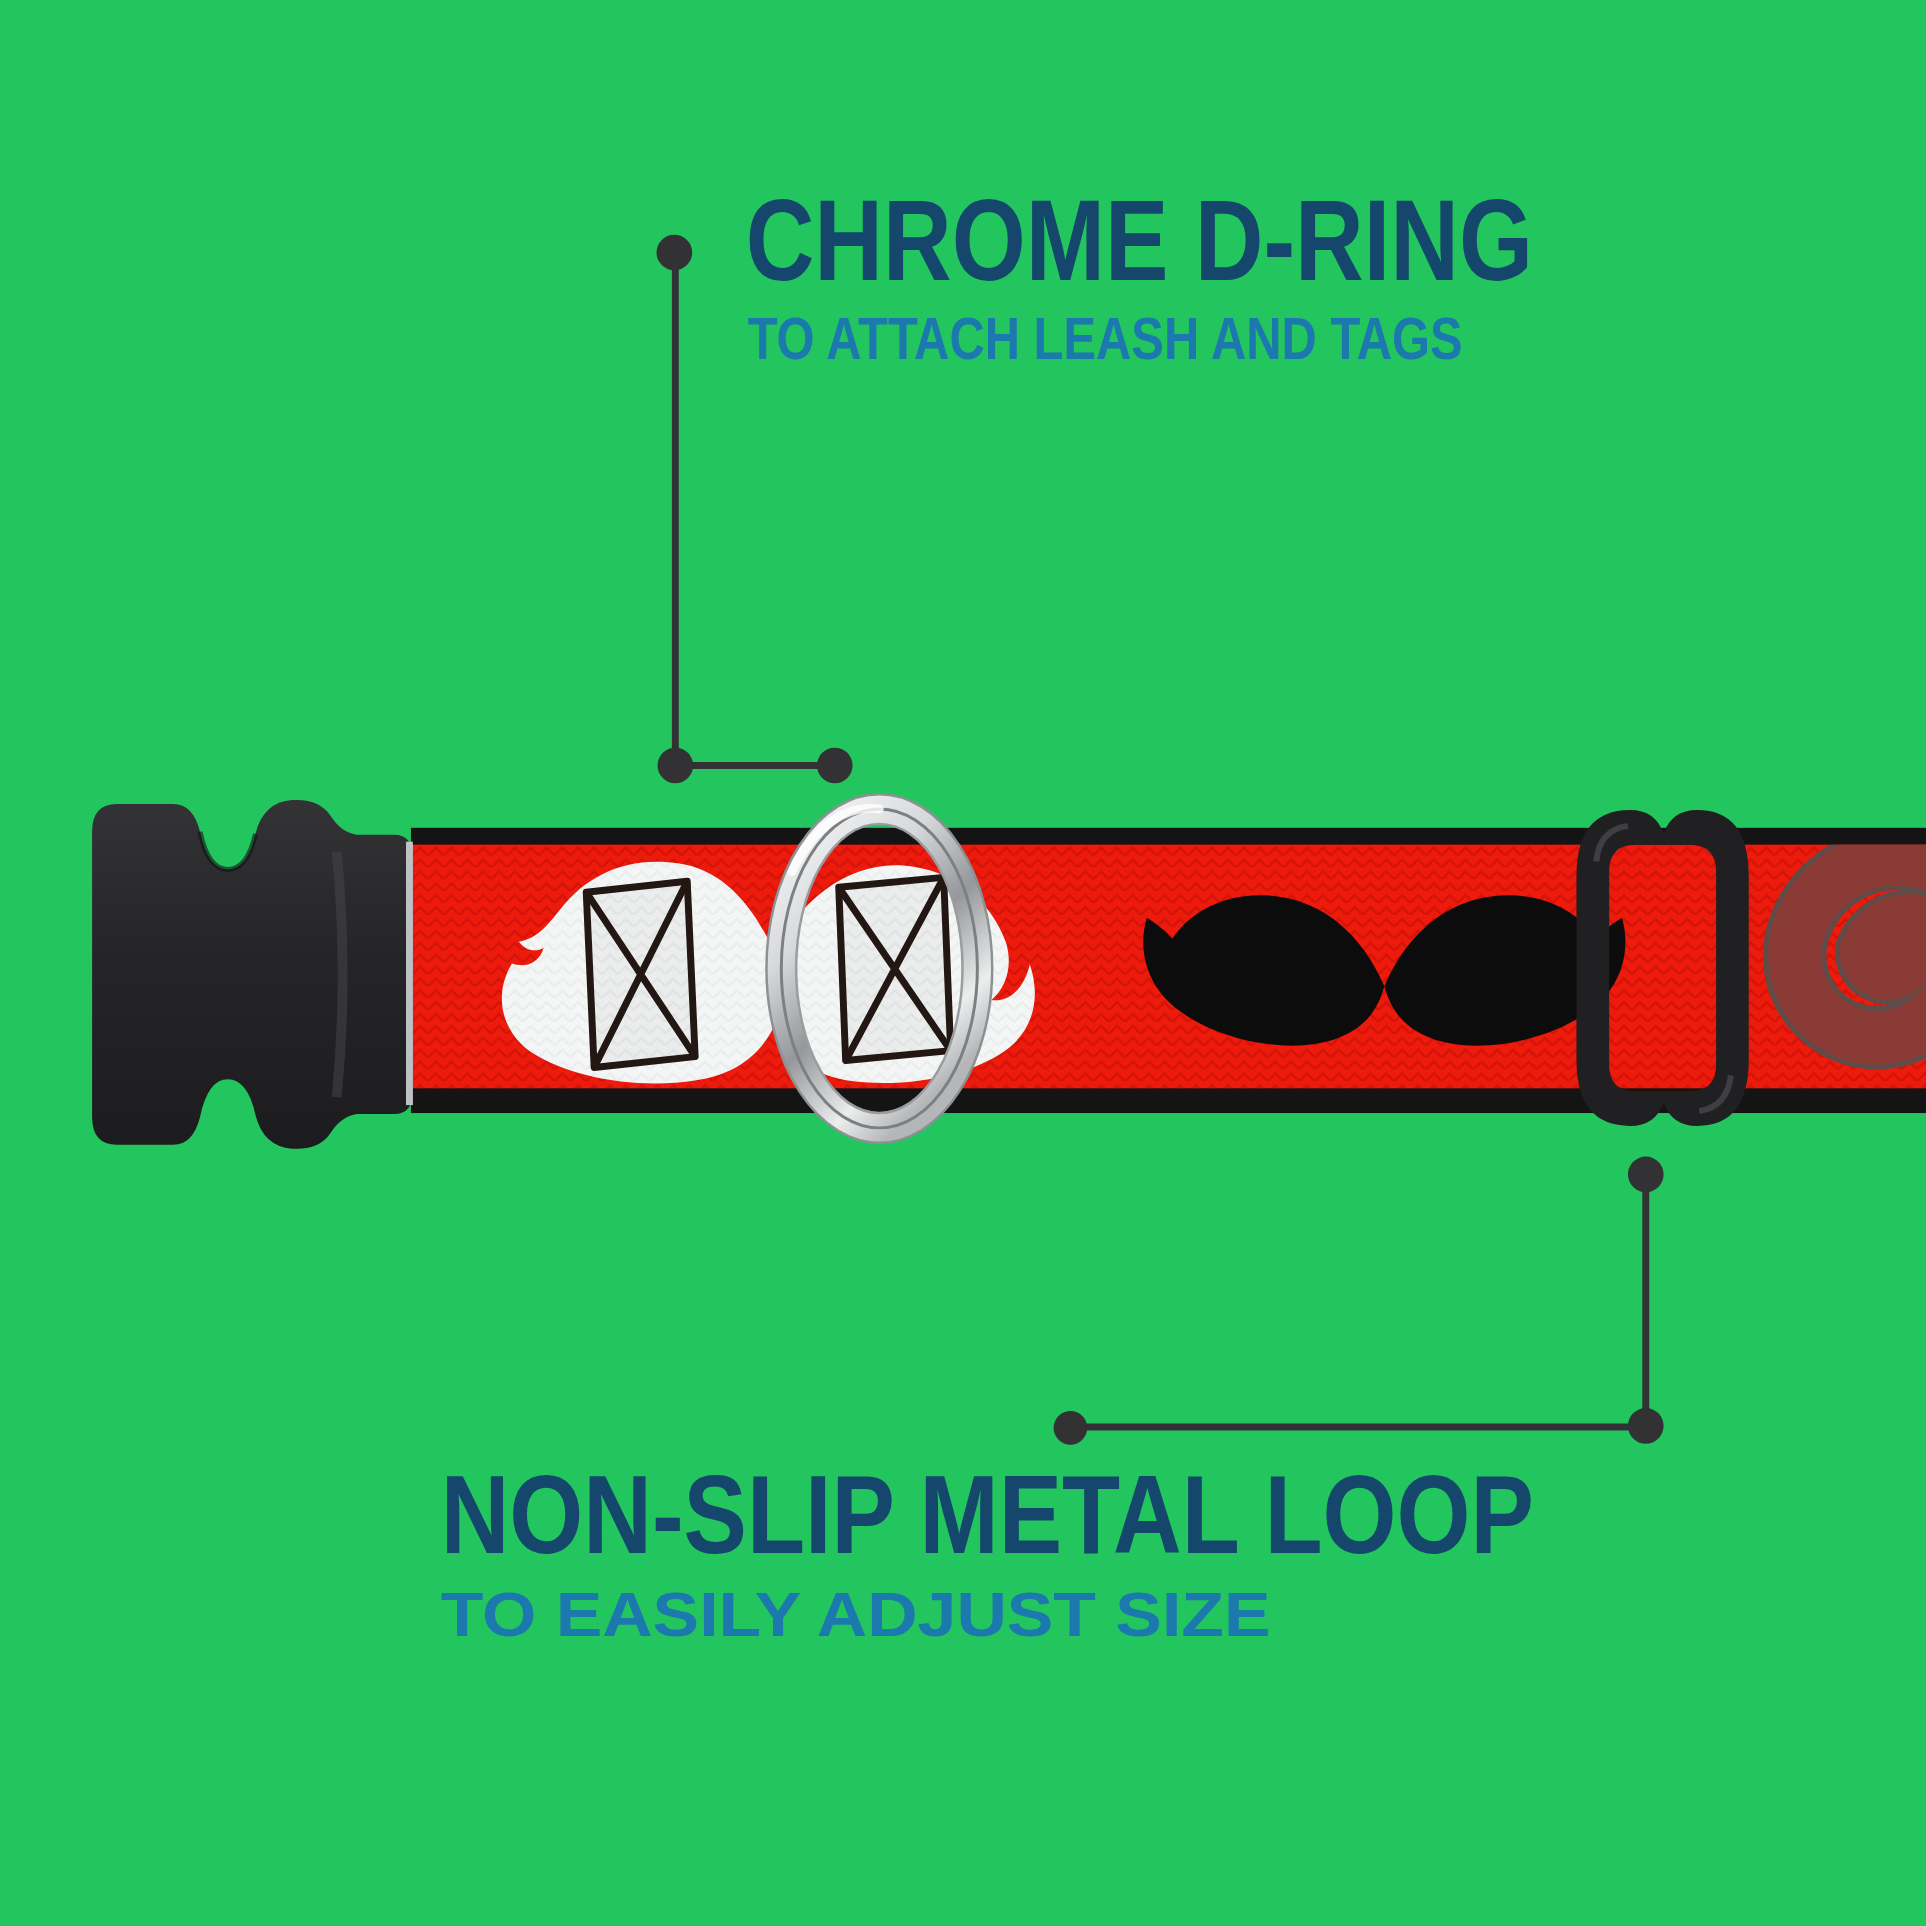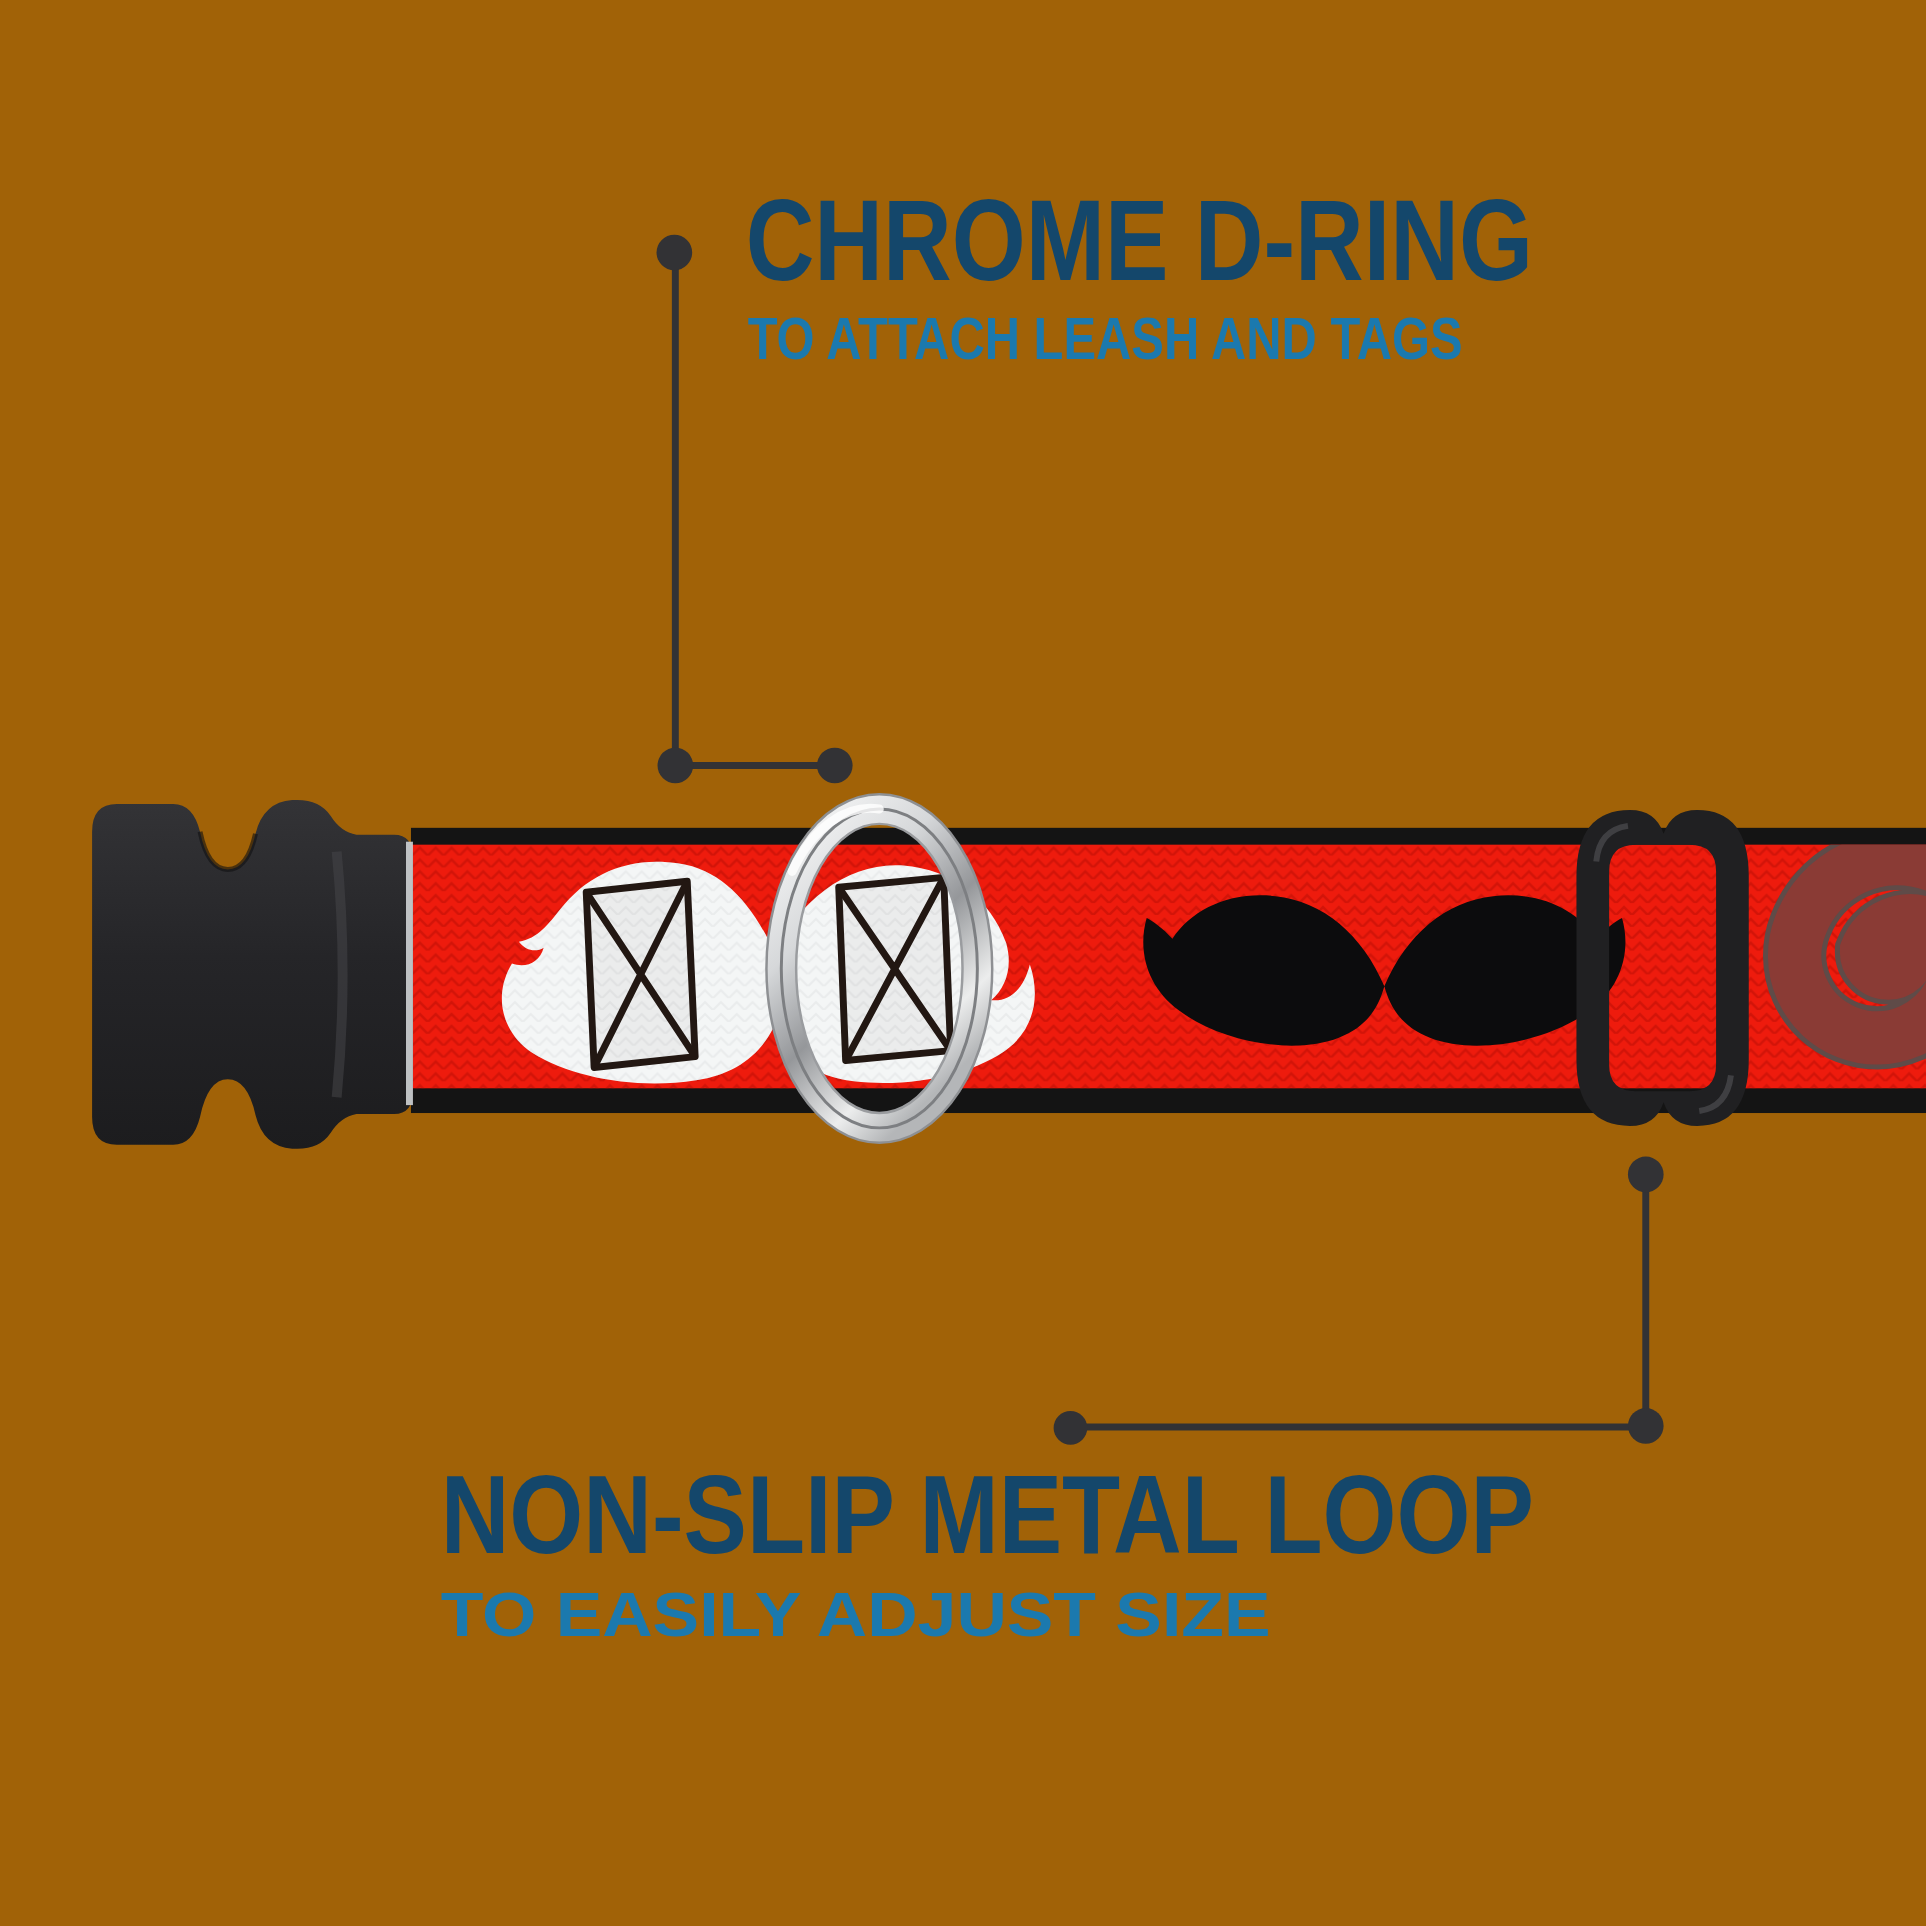--- a/index.html
+++ b/index.html
@@ -1,16 +1,16 @@
 <!DOCTYPE html>
 <html><head>
 <meta charset="utf-8">
 <style>
   html,body{margin:0;padding:0;background:#ffffff;}
-  .stage{position:relative;width:1927px;height:1927px;background:#a16207;overflow:hidden;
+  .stage{position:relative;width:1927px;height:1927px;background:#22c55e;overflow:hidden;
          font-family:"Liberation Sans", sans-serif;}
   .stage svg{position:absolute;left:0;top:0;}
   text.callout-title{font-family:"Liberation Sans", sans-serif;font-weight:700;fill:#14476B;}
   text.callout-sub{font-family:"Liberation Sans", sans-serif;font-weight:700;fill:#1B79AE;}
 </style>
 </head>
 <body>
 
 <div class="stage">
 <svg width="1927" height="1927" viewBox="0 0 1946 1946">

